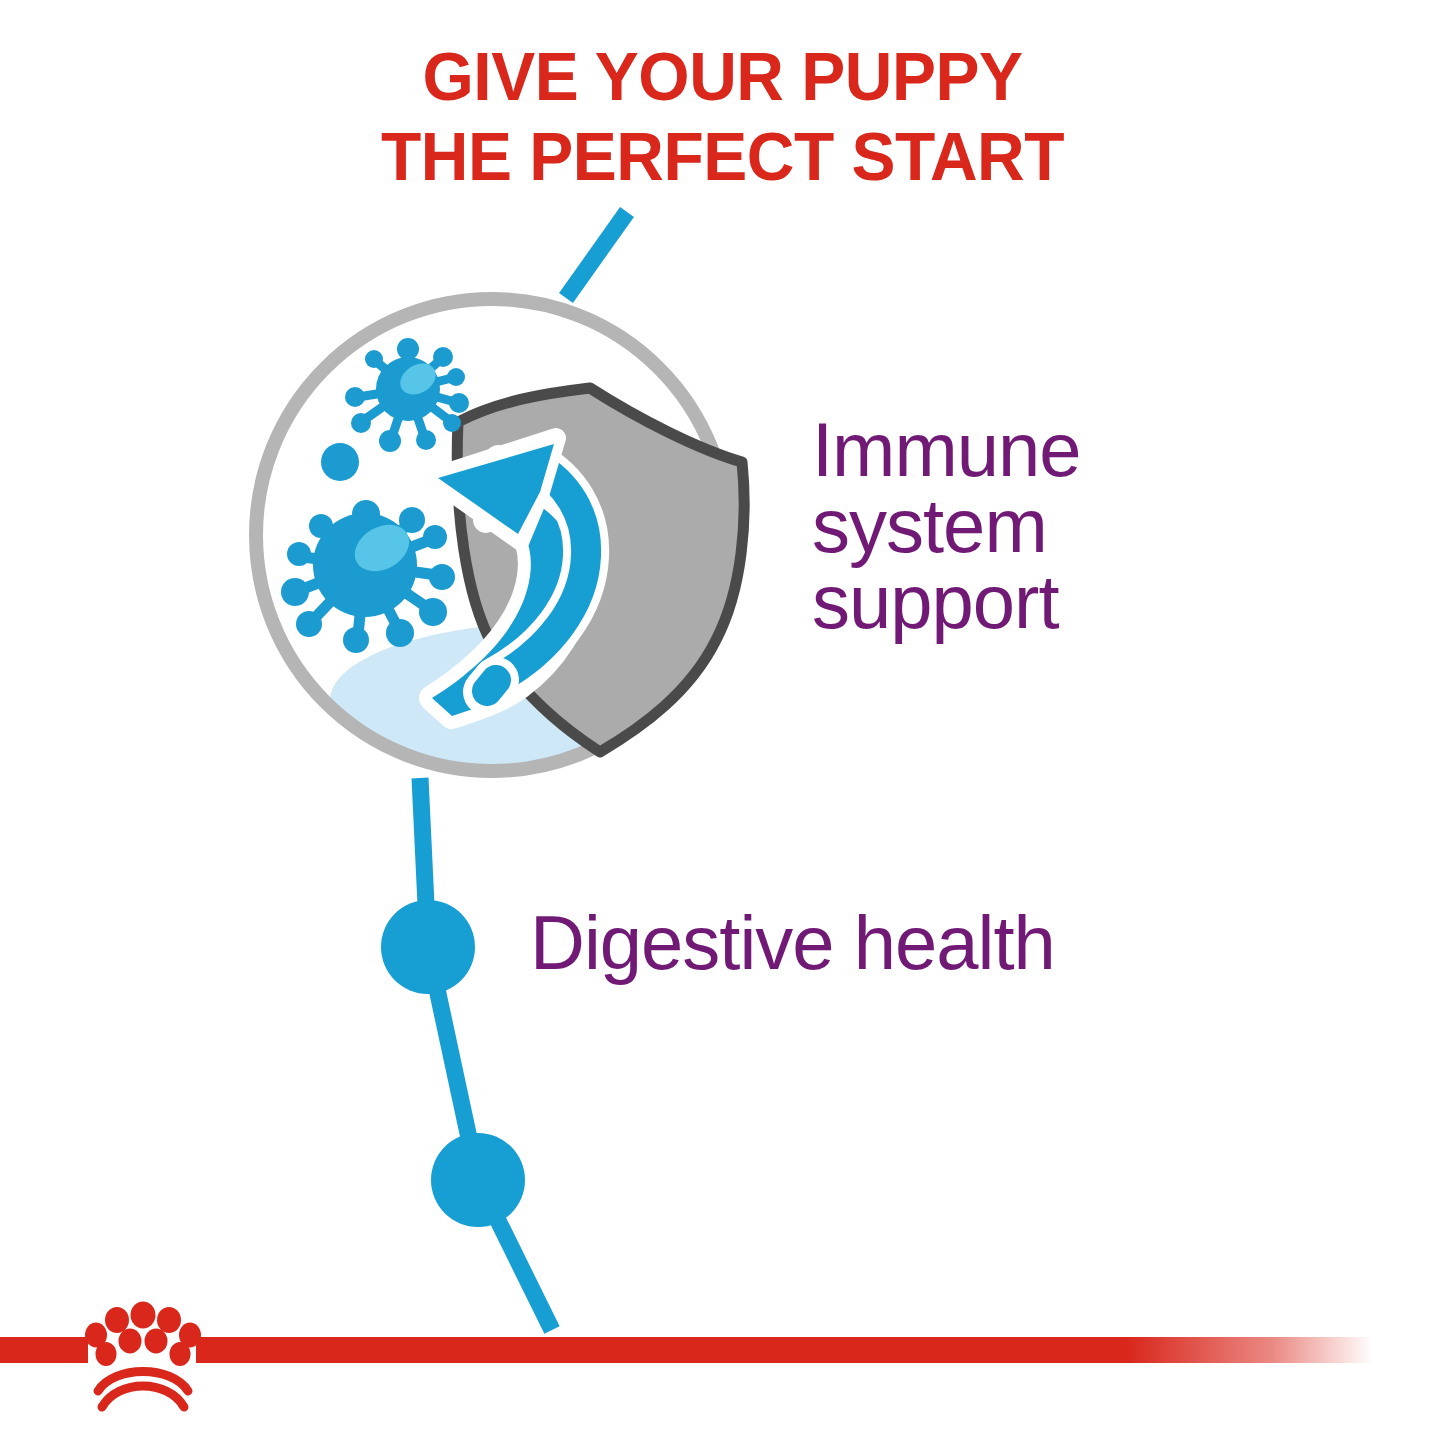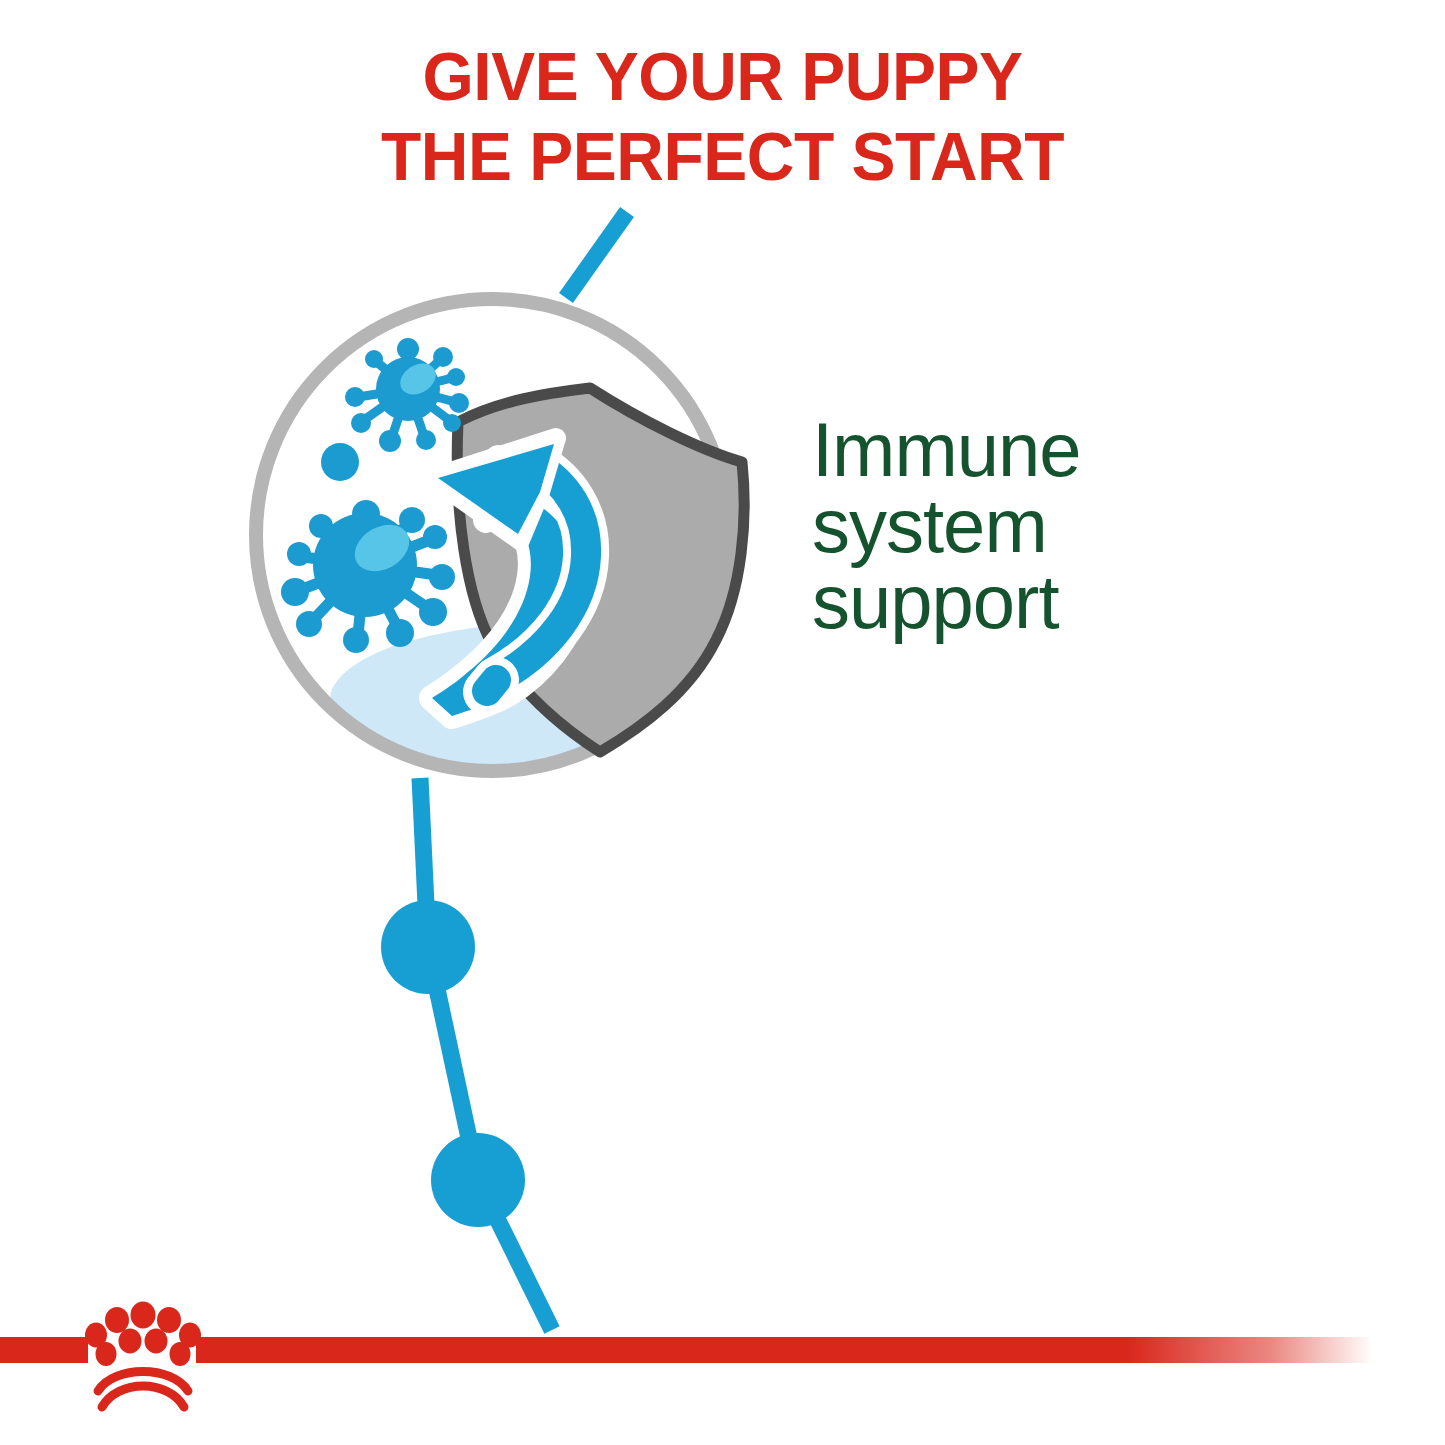--- a/index.html
+++ b/index.html
@@ -43,21 +43,21 @@
     left: 0;
     top: 0;
     width: 1445px;
     height: 1445px;
     display: block;
   }
 
   
   .benefit-label {
     position: absolute;
-    color: #14532d;
+    color: #701a75;
     font-family: "Liberation Sans", sans-serif;
     font-weight: normal;
     font-size: 76px;
     line-height: 1.0;
     white-space: pre-line;
     letter-spacing: -1px;
   }
   #label-immune {
     left: 812px;
     top: 412px;
@@ -253,20 +253,21 @@
 
     <circle cx="428" cy="947" r="47" fill="#179ED2"></circle>
     <circle cx="478" cy="1180" r="47" fill="#179ED2"></circle>
 
   </svg>
 
   <div class="benefit-label" id="label-immune">Immune
 system
 support</div>
 
+  <div class="benefit-label" id="label-digestive">Digestive health</div>
 
 
   <div id="brand-band">
     <div id="brand-bar"></div>
     <div id="brand-bar-notch"></div>
 
     <svg id="crown" viewBox="0 0 118 122" xmlns="http://www.w3.org/2000/svg">
       <g fill="#D9271C">
 
         <ellipse cx="59" cy="20" rx="12.5" ry="13.5"></ellipse>

